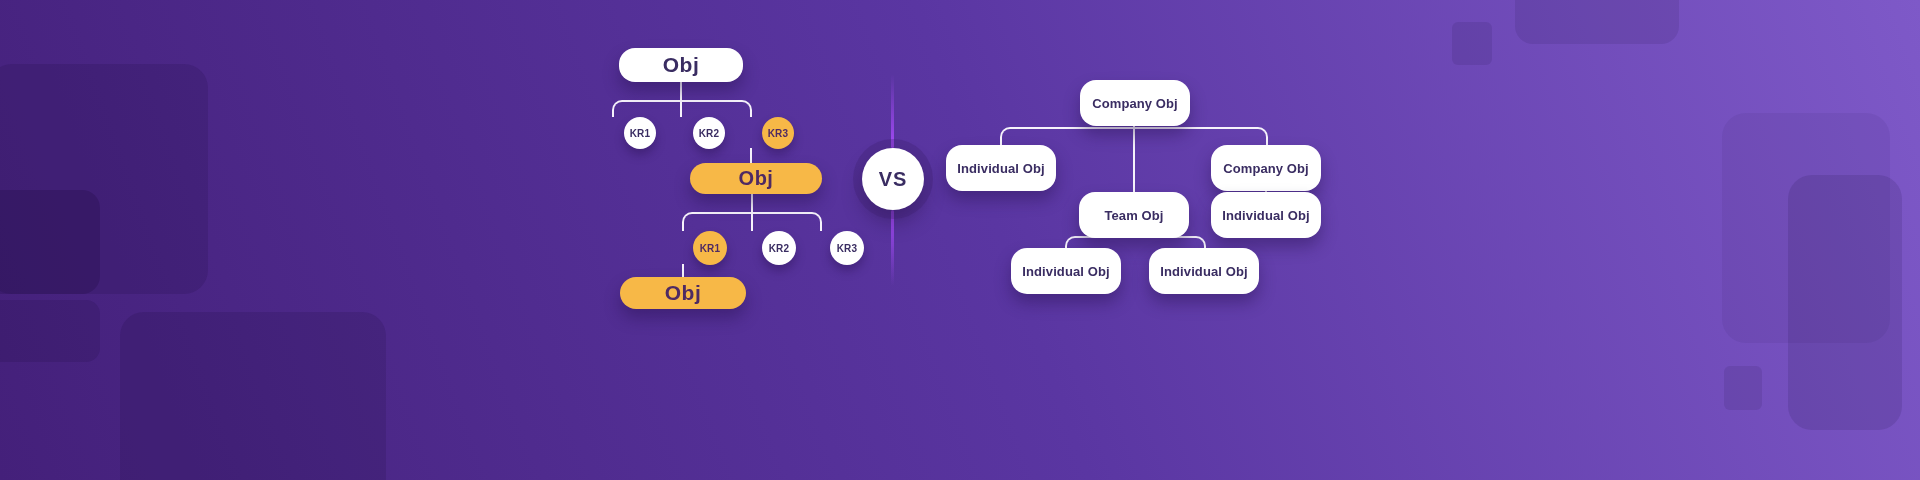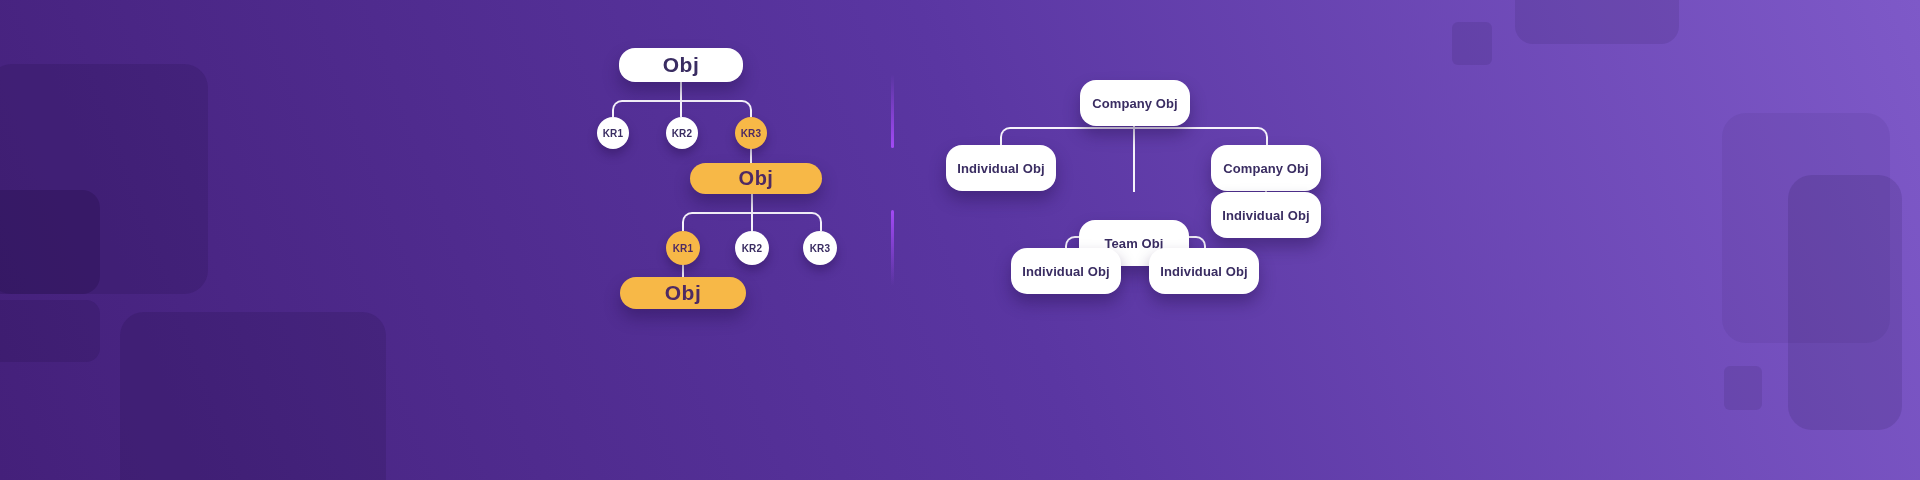--- a/index.html
+++ b/index.html
@@ -25,20 +25,21 @@
   }
   .node.white{background:var(--node-white,#ffffff);color:var(--text-on-white,#3a2d62);}
   .node.orange{background:var(--node-orange,#f7b847);color:var(--text-on-orange,#4e2a63);}
   .node.big{font-size:21px;letter-spacing:0.5px;}
   .node.small{height:46px;font-size:13px;letter-spacing:0.1px;}
   .kr{
     position:absolute;border-radius:50%;
     display:flex;align-items:center;justify-content:center;
     font-size:10px;font-weight:bold;letter-spacing:0.2px;
     box-shadow:0 6px 10px rgba(35,12,70,0.35);
+    margin-left:27px;
   }
   .kr.white{background:var(--node-white,#ffffff);color:var(--text-on-white,#3a2d62);}
   .kr.orange{background:var(--node-orange,#f7b847);color:var(--text-on-orange,#4e2a63);}
   .kr.s32{width:32px;height:32px;}
   .kr.s34{width:34px;height:34px;}
   
   .vs-line-top{position:absolute;left:891px;top:74px;width:3px;height:74px;border-radius:2px;
     background:linear-gradient(to bottom, rgba(163,74,245,0), var(--vs-line,#a34af5));}
   .vs-line-bottom{position:absolute;left:891px;top:210px;width:3px;height:76px;border-radius:2px;
     background:linear-gradient(to bottom, var(--vs-line,#a34af5), rgba(163,74,245,0));}
@@ -82,32 +83,33 @@
     <div class="kr orange s32" style="left:735px;top:117px;">KR3</div>
     <div class="node orange big" style="left:690px;top:163px;width:132px;height:31px;font-size:20px;">Obj</div>
     <div class="kr orange s34" style="left:666px;top:231px;">KR1</div>
     <div class="kr white s34" style="left:735px;top:231px;">KR2</div>
     <div class="kr white s34" style="left:803px;top:231px;">KR3</div>
     <div class="node orange big" style="left:620px;top:277px;width:126px;height:32px;">Obj</div>
   </div>
 
   <div class="vs-line-top"></div>
   <div class="vs-line-bottom"></div>
+  <div class="vs-circle">VS</div>
 
   <div>
 
     <div class="vline" style="left:1133px;top:110px;height:18px;"></div>
     <div class="bracket" style="left:1000px;top:127px;width:268px;height:18px;"></div>
     <div class="vline" style="left:1133px;top:127px;height:65px;"></div>
     <div class="vline" style="left:1265px;top:174px;height:19px;"></div>
     <div class="vline" style="left:1133px;top:222px;height:15px;"></div>
     <div class="bracket" style="left:1065px;top:236px;width:141px;height:12px;"></div>
 
     <div class="node white small" style="left:1080px;top:80px;width:110px;">Company Obj</div>
     <div class="node white small" style="left:946px;top:145px;width:110px;">Individual Obj</div>
     <div class="node white small" style="left:1211px;top:145px;width:110px;">Company Obj</div>
-    <div class="node white small" style="left:1079px;top:192px;width:110px;margin-top:28px;">Team Obj</div>
+    <div class="node white small" style="left:1079px;top:192px;width:110px;">Team Obj</div>
     <div class="node white small" style="left:1211px;top:192px;width:110px;">Individual Obj</div>
     <div class="node white small" style="left:1011px;top:248px;width:110px;">Individual Obj</div>
     <div class="node white small" style="left:1149px;top:248px;width:110px;">Individual Obj</div>
   </div>
 
 </div>
 
 </body></html>

